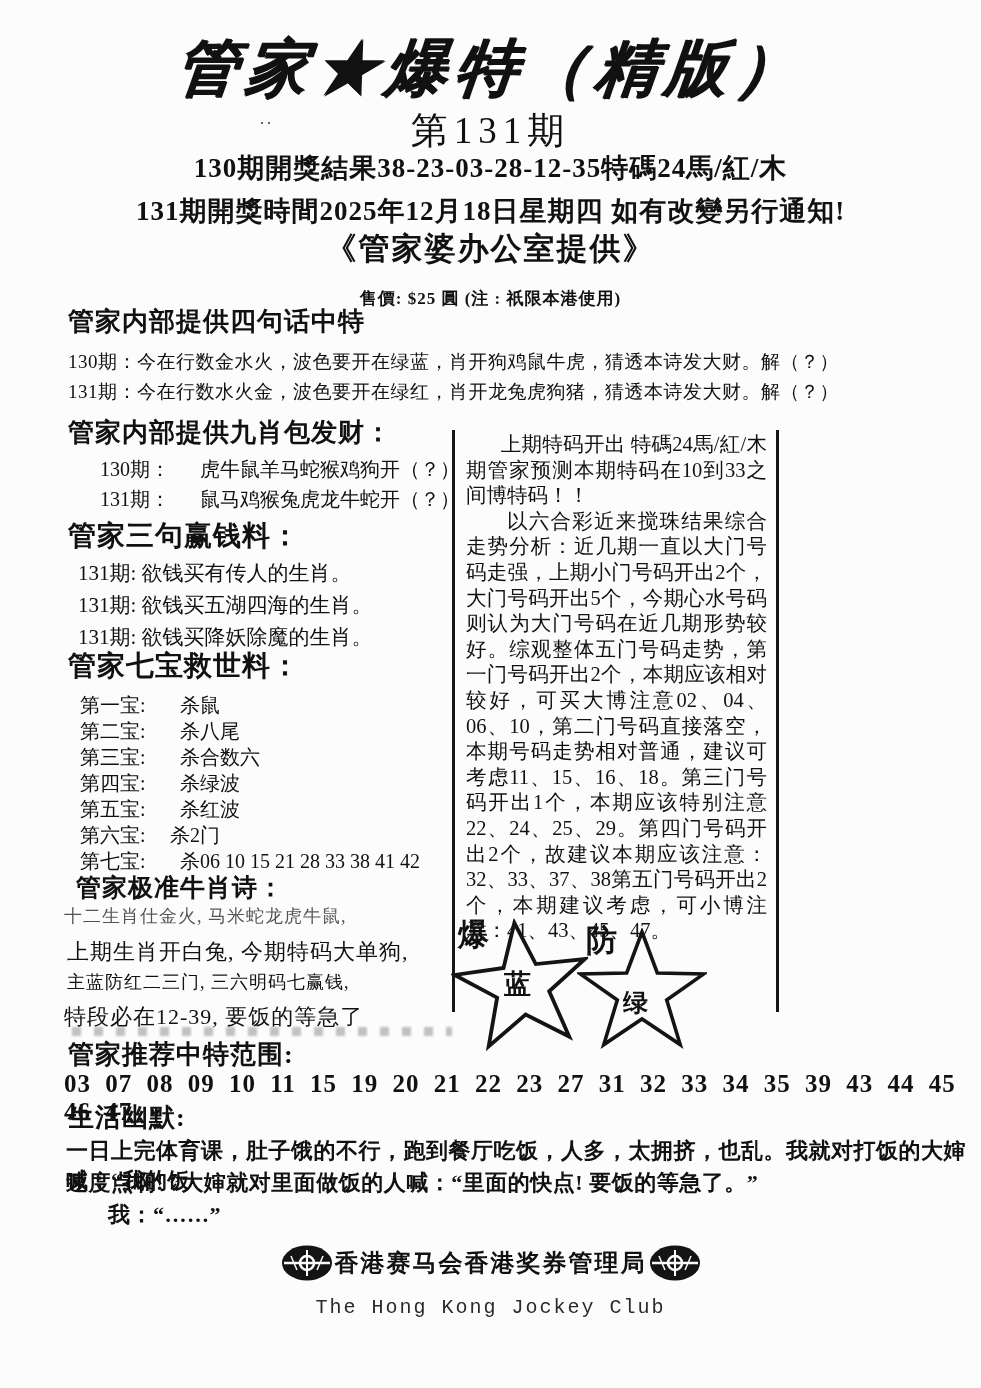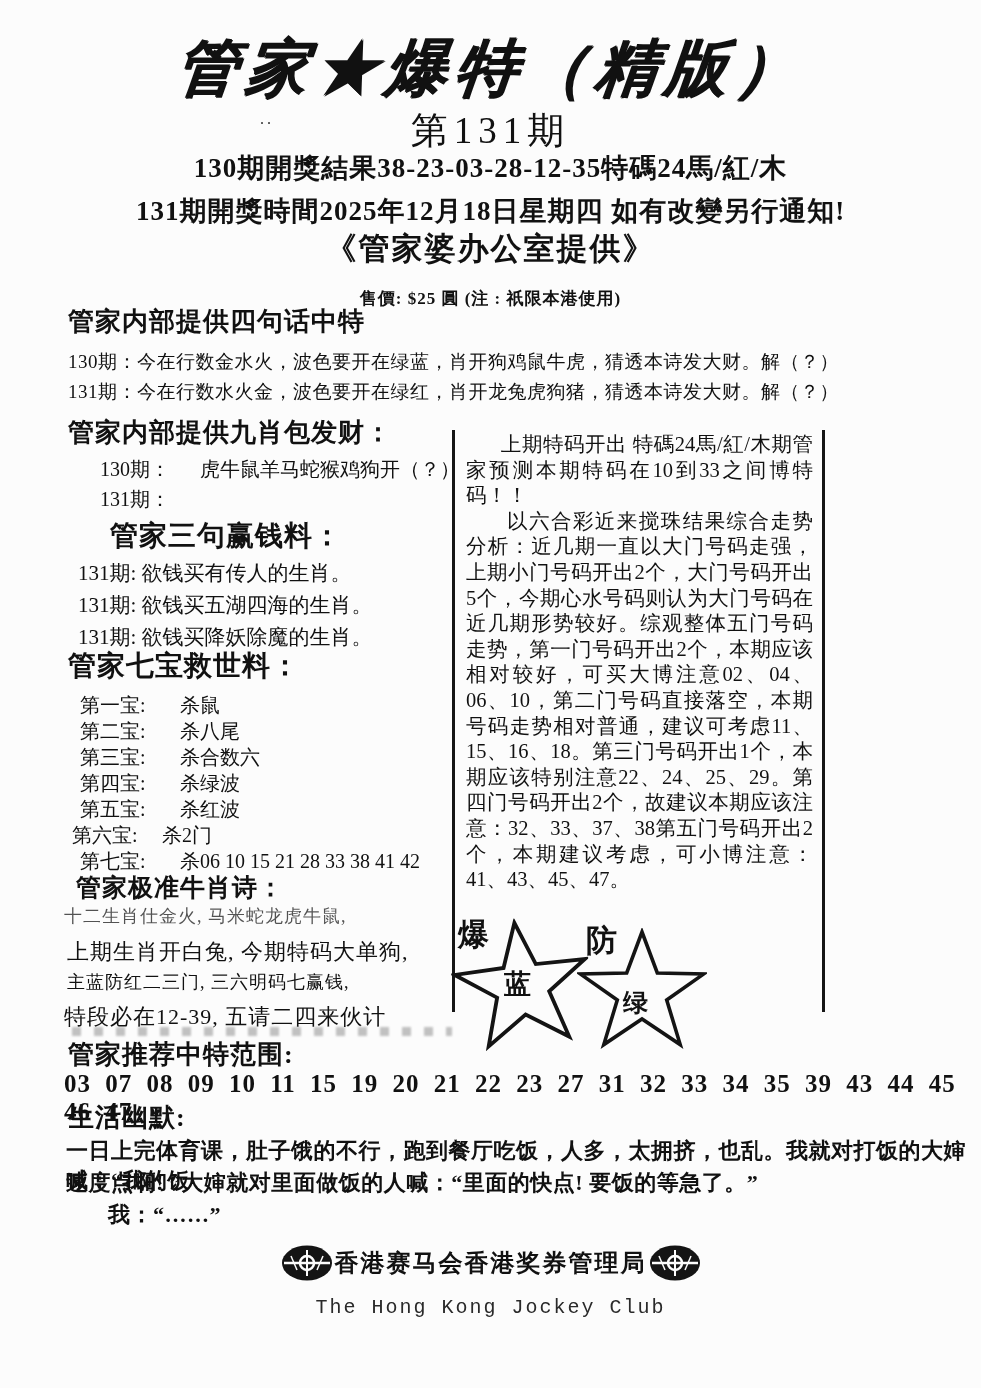--- a/index.html
+++ b/index.html
@@ -30,21 +30,21 @@
   .t-row { display:flex; gap:26px; font-size:20px; }
   .t-row .lbl { min-width:74px; }
 
   .poem-line { font-size:18px; letter-spacing:1px; }
   .faded-line {
     width:380px; height:9px; opacity:.35; filter:blur(1px);
     background:repeating-linear-gradient(90deg,#555 0 9px,transparent 9px 22px);
   }
 
   .right-col {
-    left:452px; top:430px; width:373px; height:582px;
+    left:452px; top:430px; width:327px; height:582px;
     border-left:3px solid #161616; border-right:3px solid #161616;
     padding:2px 9px 0 11px;
     font-size:20.5px; line-height:25.6px; text-align:justify;
   }
   .right-col p.p1 { text-indent:1.7em; }
   .right-col p.p2 { text-indent:2em; }
 
   .star-svg { position:absolute; }
   .star-char { position:absolute; font-weight:800; z-index:3; }
 
@@ -80,23 +80,24 @@
   <div class="abs body-line" style="left:68px; top:349px;">130期：今在行数金水火，波色要开在绿蓝，肖开狗鸡鼠牛虎，猜透本诗发大财。解（？）</div>
   <div class="abs body-line" style="left:68px; top:379px;">131期：今在行数水火金，波色要开在绿红，肖开龙兔虎狗猪，猜透本诗发大财。解（？）</div>
 
   <div class="abs sec-title" style="left:68px; top:415px;">管家内部提供九肖包发财：</div>
   <div class="abs t-row" style="left:100px; top:456px;">
     <span class="lbl">130期：</span>
     <span>虎牛鼠羊马蛇猴鸡狗开（？）</span>
   </div>
   <div class="abs t-row" style="left:100px; top:486px;">
     <span class="lbl">131期：</span>
+    <span>鼠马鸡猴兔虎龙牛蛇开（？）</span>
   </div>
 
-  <div class="abs sec-title" style="left:68px; top:517px; font-size:28px;margin-left:42px;">管家三句赢钱料：</div>
+  <div class="abs sec-title" style="left:68px; top:517px; font-size:28px;">管家三句赢钱料：</div>
   <div class="abs" style="left:78px; top:559px; font-size:21px;">131期: 欲钱买有传人的生肖。</div>
   <div class="abs" style="left:78px; top:591px; font-size:21px;">131期: 欲钱买五湖四海的生肖。</div>
   <div class="abs" style="left:78px; top:623px; font-size:21px;">131期: 欲钱买降妖除魔的生肖。</div>
 
   <div class="abs sec-title" style="left:68px; top:647px; font-size:28px;">管家七宝救世料：</div>
   <div class="abs t-row" style="left:80px; top:692px;">
     <span class="lbl">第一宝:</span>
     <span>杀鼠</span>
   </div>
   <div class="abs t-row" style="left:80px; top:718px;">
@@ -108,34 +109,34 @@
     <span>杀合数六</span>
   </div>
   <div class="abs t-row" style="left:80px; top:770px;">
     <span class="lbl">第四宝:</span>
     <span>杀绿波</span>
   </div>
   <div class="abs t-row" style="left:80px; top:796px;">
     <span class="lbl">第五宝:</span>
     <span>杀红波</span>
   </div>
-  <div class="abs t-row" style="left:72px; top:822px;gap:16px;">
+  <div class="abs t-row" style="left:80px; top:822px;gap:16px;">
     <span class="lbl">第六宝:</span>
     <span>杀2门</span>
   </div>
   <div class="abs t-row" style="left:80px; top:848px;">
     <span class="lbl">第七宝:</span>
     <span>杀06 10 15 21 28 33 38 41 42</span>
   </div>
 
   <div class="abs sec-title" style="left:76px; top:871px; font-size:25px;">管家极准牛肖诗：</div>
   <div class="abs poem-line" style="left:64px; top:904px; opacity:.72;">十二生肖仕金火, 马米蛇龙虎牛鼠,</div>
   <div class="abs poem-line" style="left:67px; top:937px; font-size:22px;">上期生肖开白兔, 今期特码大单狗,</div>
   <div class="abs poem-line" style="left:67px; top:970px; font-size:18px;">主蓝防红二三门, 三六明码七赢钱,</div>
-  <div class="abs poem-line" style="left:64px; top:1002px; font-size:22px;">特段必在12-39, 五请二四来伙计</div>
+  <div class="abs poem-line" style="left:64px; top:1002px; font-size:22px;">特段必在12-39, 要饭的等急了</div>
   <div class="abs faded-line" style="left:72px; top:1027px;"></div>
 
   <div class="abs right-col">
     <p class="p1">上期特码开出 特碼24馬/紅/木期管家预测本期特码在10到33之间博特码！！</p>
     <p class="p2">以六合彩近来搅珠结果综合走势分析：近几期一直以大门号码走强，上期小门号码开出2个，大门号码开出5个，今期心水号码则认为大门号码在近几期形势较好。综观整体五门号码走势，第一门号码开出2个，本期应该相对较好，可买大博注意02、04、06、10，第二门号码直接落空，本期号码走势相对普通，建议可考虑11、15、16、18。第三门号码开出1个，本期应该特别注意22、24、25、29。第四门号码开出2个，故建议本期应该注意：32、33、37、38第五门号码开出2个，本期建议考虑，可小博注意：41、43、45、47。</p>
   </div>
 
   <div class="abs star-char" style="left:458px; top:914px; font-size:31px;">爆</div>
   <svg class="star-svg" style="left:453px; top:918px; transform:rotate(-7deg); z-index:2;" width="138" height="134" viewBox="0 0 130 124">
     <polygon points="65,3 80.3,44 126.8,44.9 89.7,71 103.2,115.6 65,90 26.8,115.6 40.3,71 3.2,44.9 49.7,44" fill="#fcfcfc" stroke="#141414" stroke-width="3.6"></polygon>

